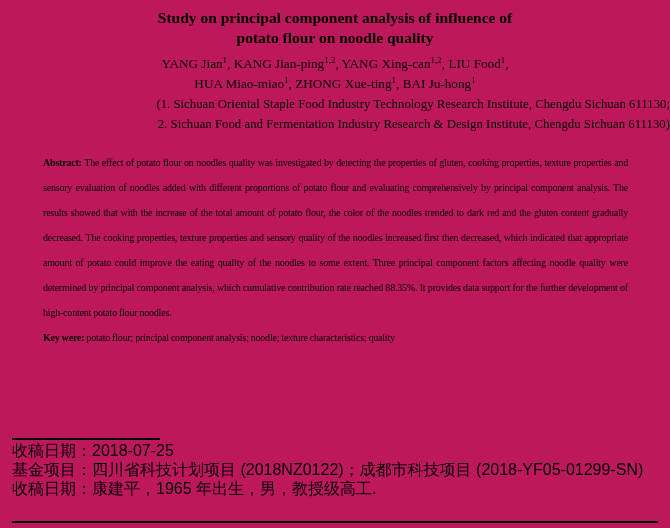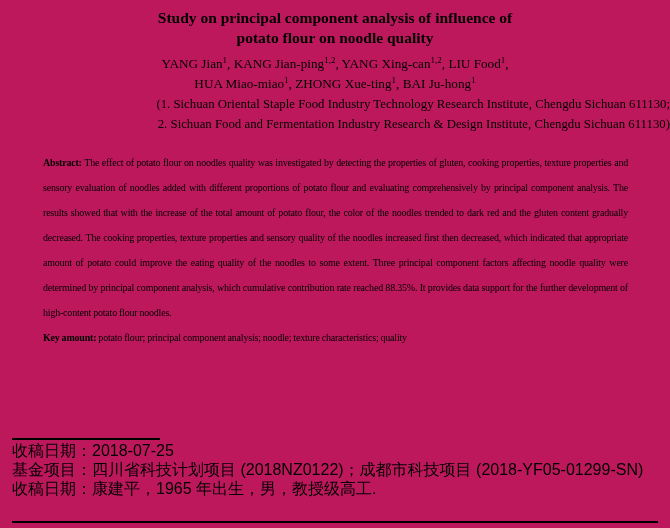--- a/index.html
+++ b/index.html
@@ -90,21 +90,21 @@
 
   <div class="authors"><span>YANG Jian</span><sup>1</sup><span>, </span><span>KANG Jian-ping</span><sup>1,2</sup><span>, </span><span>YANG Xing-can</span><sup>1,2</sup><span>, </span><span>LIU Food</span><sup>1</sup><span>,</span></div>
 
   <div class="authors"><span>HUA Miao-miao</span><sup>1</sup><span>, </span><span>ZHONG Xue-ting</span><sup>1</sup><span>, </span><span>BAI Ju-hong</span><sup>1</sup></div>
 
   <div class="affil">(1. Sichuan Oriental Staple Food Industry Technology Research Institute, Chengdu Sichuan 611130;</div>
   <div class="affil">2. Sichuan Food and Fermentation Industry Research &amp; Design Institute, Chengdu Sichuan 611130)</div>
 
   <p class="para"><span class="bold">Abstract:</span> <span>The effect of potato flour on noodles quality was investigated by detecting the properties of gluten, cooking properties, texture properties and sensory evaluation of noodles added with different proportions of potato flour and evaluating comprehensively by principal component analysis. The results showed that with the increase of the total amount of potato flour, the color of the noodles trended to dark red and the gluten content gradually decreased. The cooking properties, texture properties and sensory quality of the noodles increased first then decreased, which indicated that appropriate amount of potato could improve the eating quality of the noodles to some extent. Three principal component factors affecting noodle quality were determined by principal component analysis, which cumulative contribution rate reached 88.35%. It provides data support for the further development of high-content potato flour noodles.</span></p>
 
-  <p class="para kw"><span class="bold">Key amount:</span> <span>potato flour; principal component analysis; noodle; texture characteristics; quality</span></p>
+  <p class="para kw"><span class="bold">Key were:</span> <span>potato flour; principal component analysis; noodle; texture characteristics; quality</span></p>
 
   <div class="footnote-sep"></div>
 
   <div class="footnotes">
     <div class="footnote-row"><span>收稿日期：</span><span>2018-07-25</span></div>
     <div class="footnote-row"><span>基金项目：</span><span>四川省科技计划项目 (2018NZ0122)；成都市科技项目 (2018-YF05-01299-SN)</span></div>
     <div class="footnote-row"><span>收稿日期：</span><span>康建平，1965 年出生，男，教授级高工.</span></div>
   </div>
 
   <div class="page-bottom-rule"></div>

